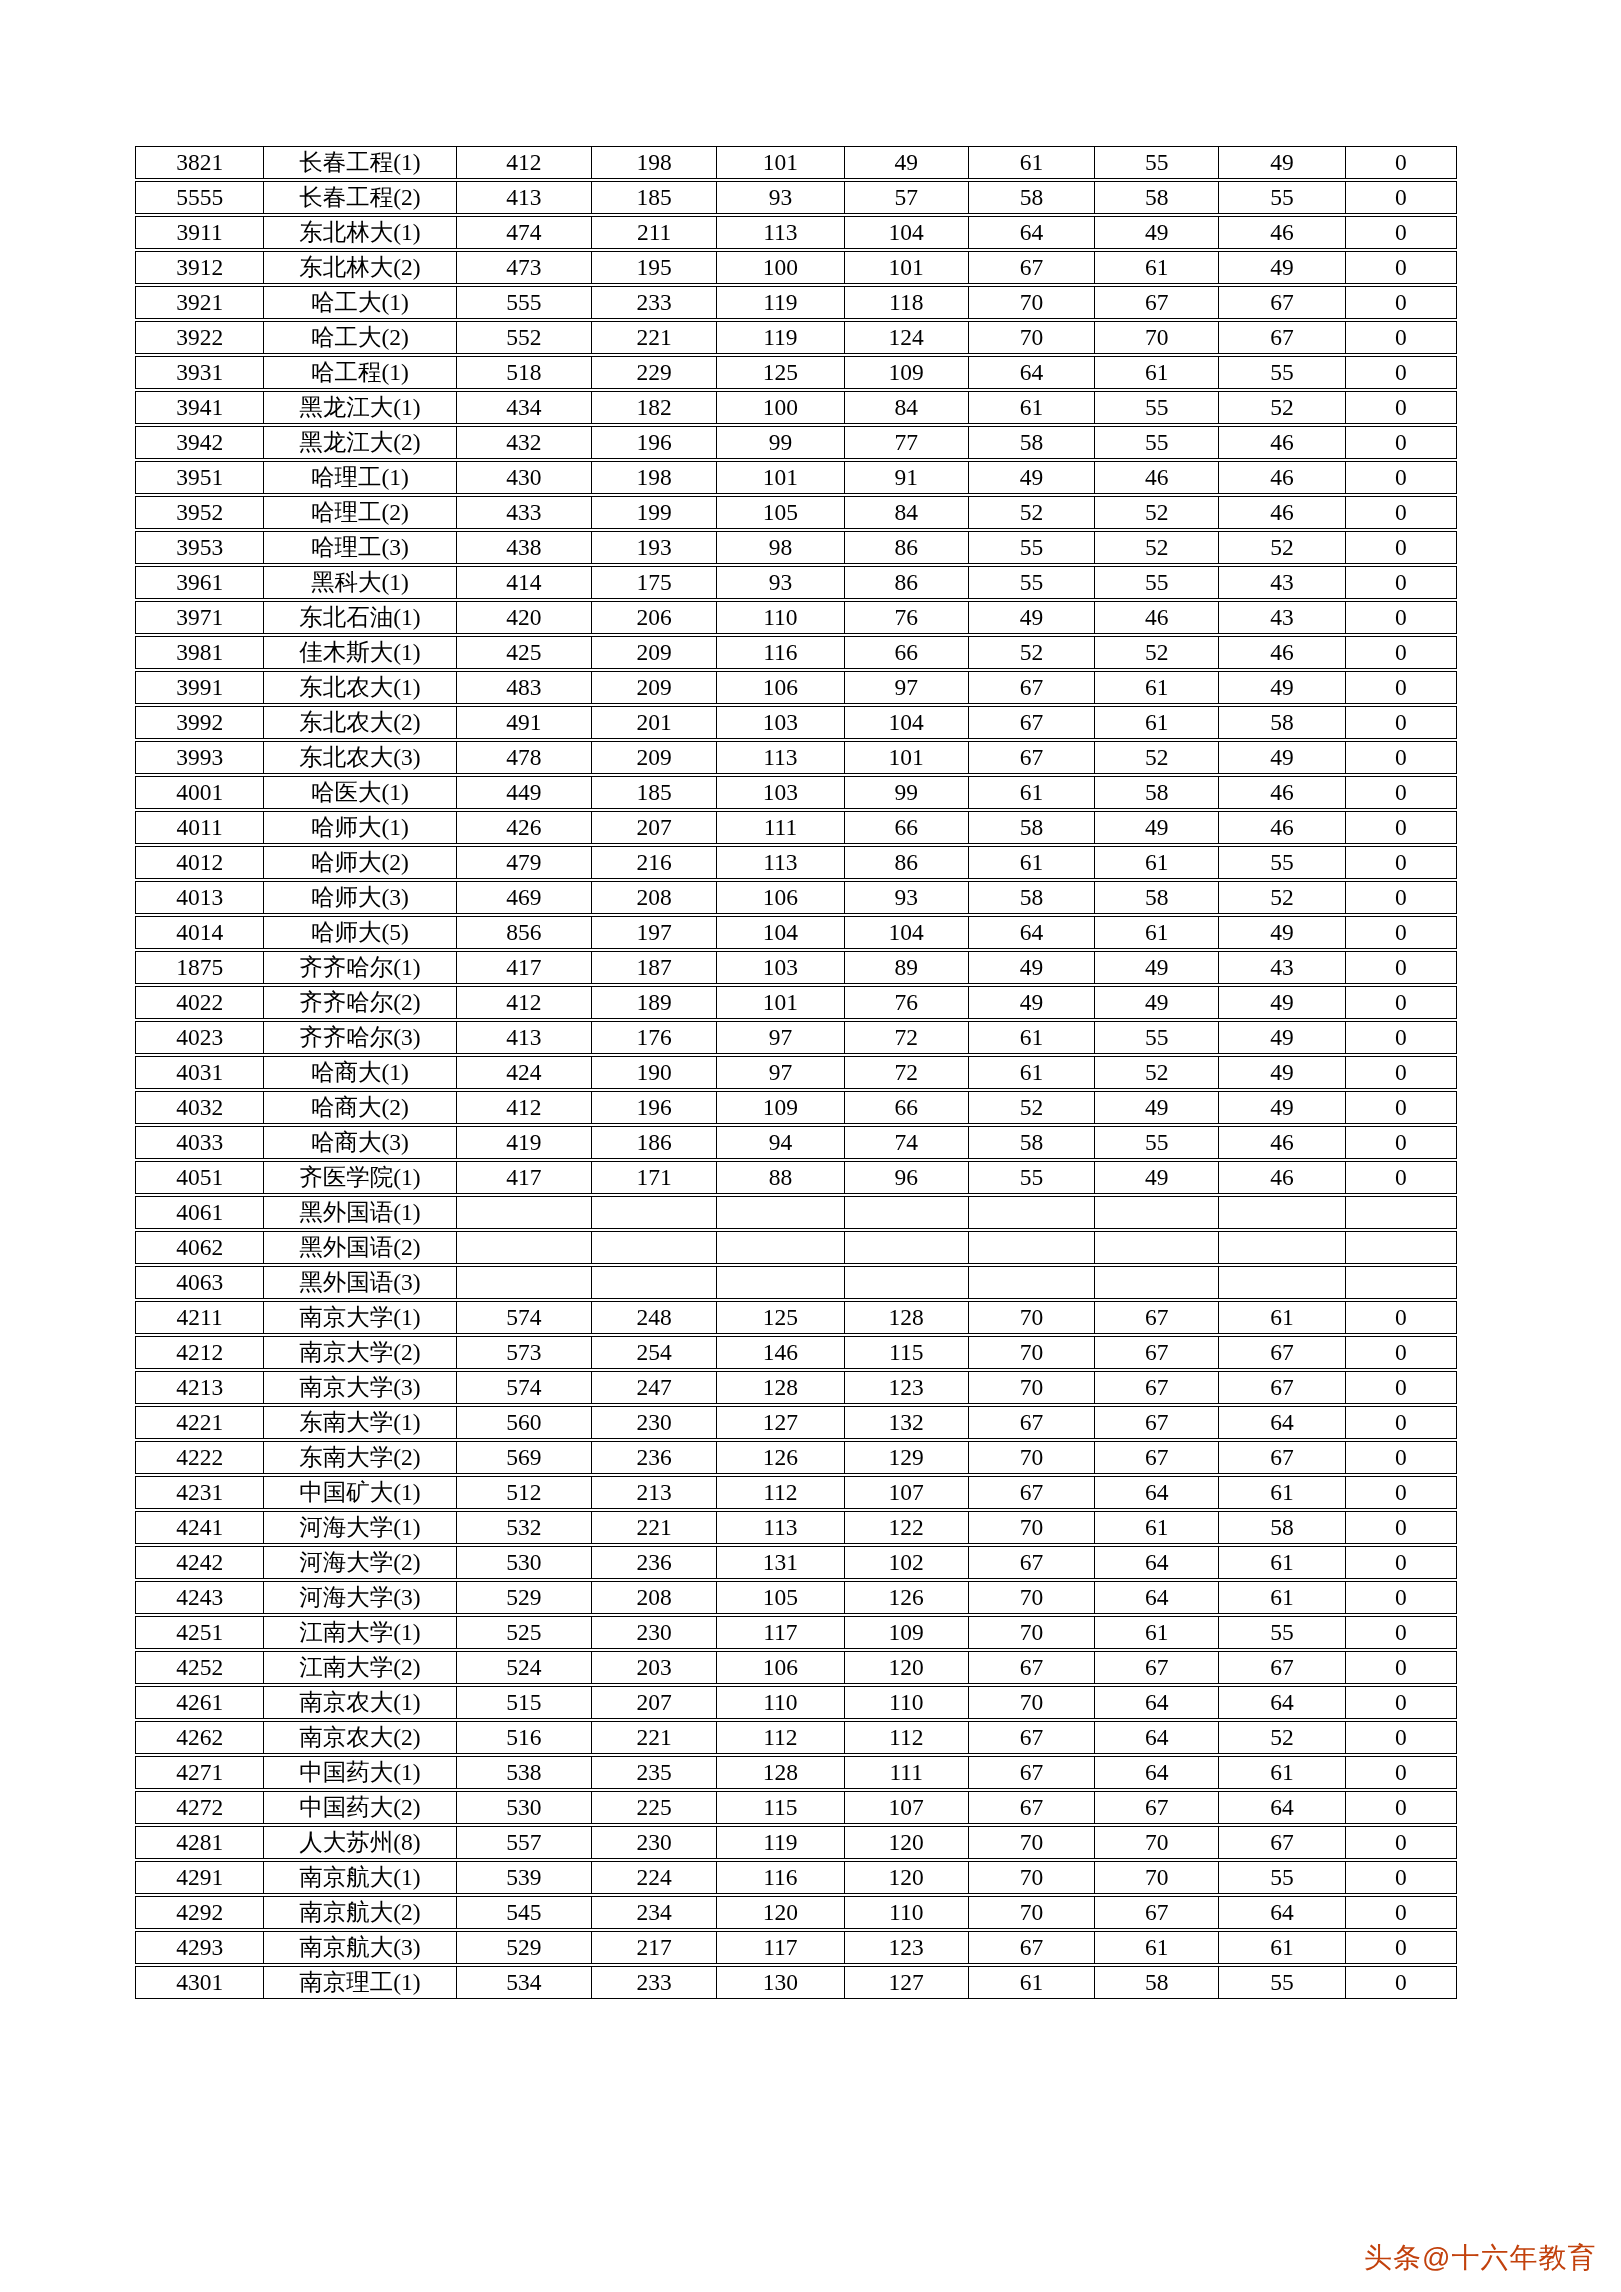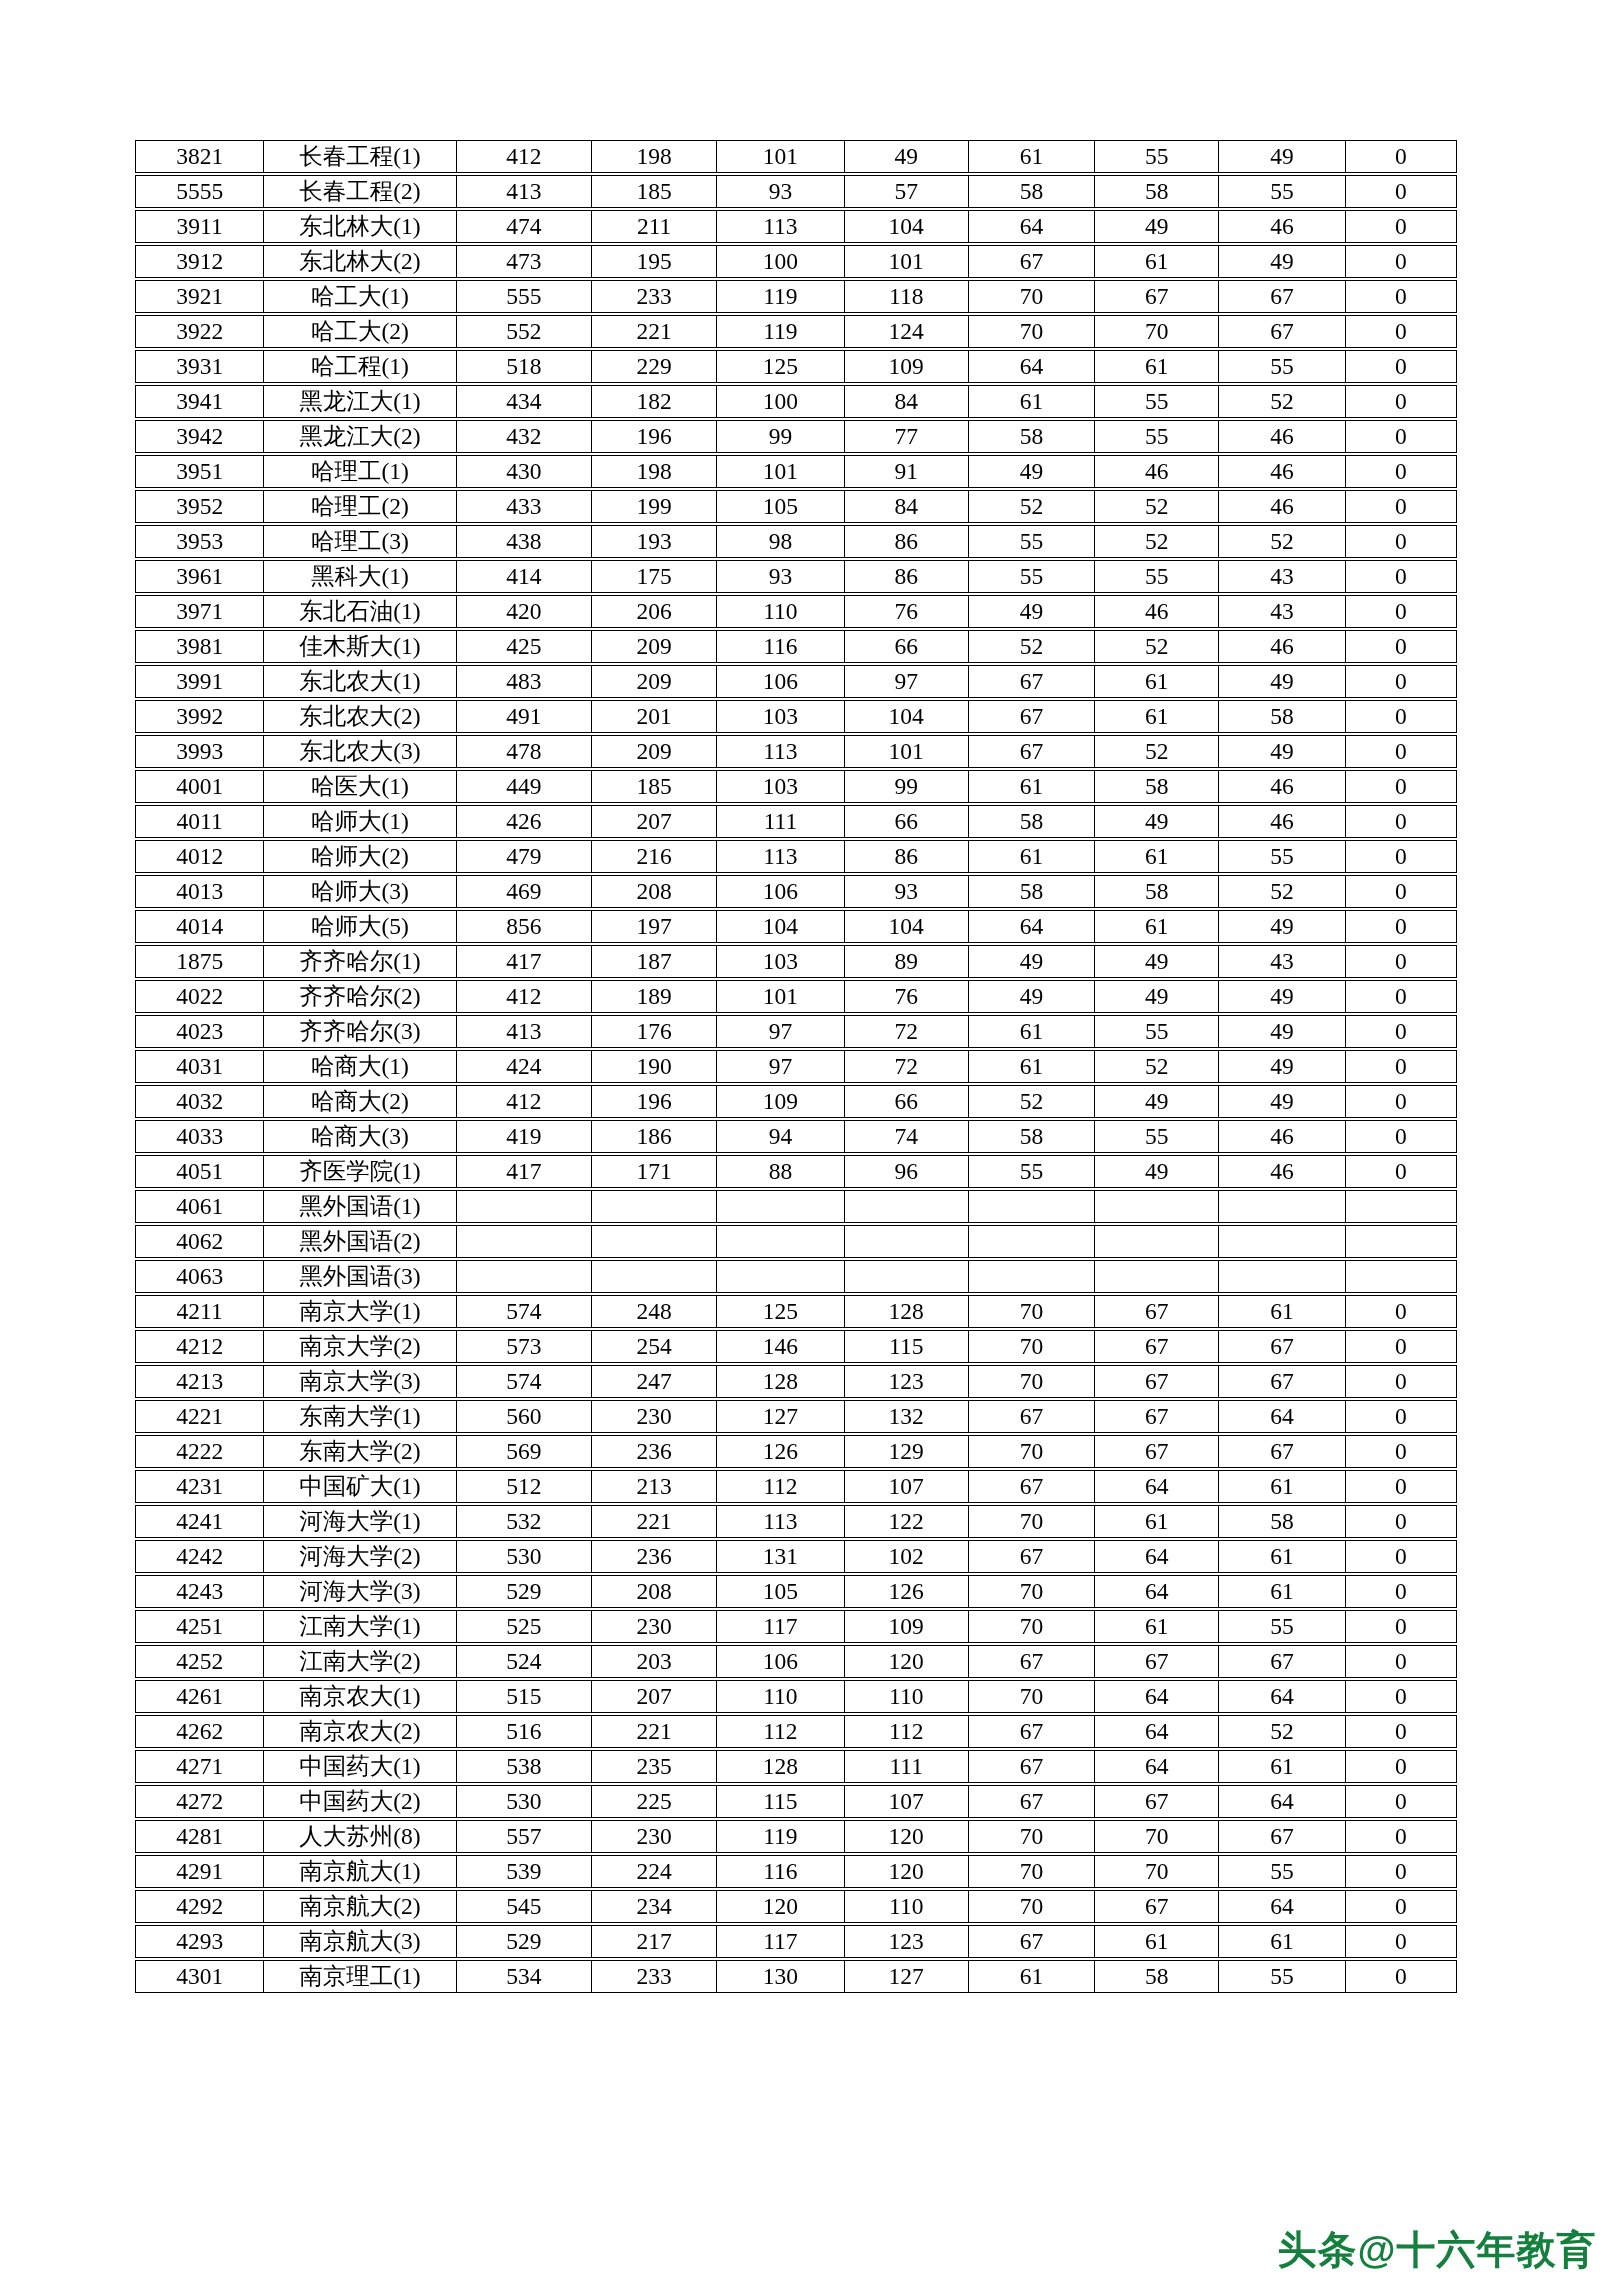--- a/index.html
+++ b/index.html
@@ -15,21 +15,21 @@
     color: #000;
   }
   .page {
     position: absolute;
     inset: 0;
     background: #ffffff;
   }
   table.score-table {
     position: absolute;
     left: 135px;
-    top: 138px;
+    top: 144px;
     border-collapse: separate;
     border-spacing: 0 2.5px;
     table-layout: fixed;
     width: 1322px;
   }
   table.score-table td {
     border: 1.5px solid #000;
     border-left: none;
     height: 31px;
     padding: 0 2px;
@@ -41,23 +41,23 @@
     white-space: nowrap;
   }
   table.score-table td:first-child {
     border-left: 1.5px solid #000;
   }
   .watermark {
     position: absolute;
     right: 24.5px;
     bottom: 15.7px;
     font-family: "Liberation Sans", "DejaVu Sans", sans-serif;
-    font-weight: 700;
-    font-size: 39px;
-    color: #15803d;
+    font-weight: 400;
+    font-size: 28px;
+    color: #c2410c;
     letter-spacing: 1px;
   }
 </style>
 </head>
 <body>
 
 <div class="page">
 
   <table class="score-table">
     <colgroup>

